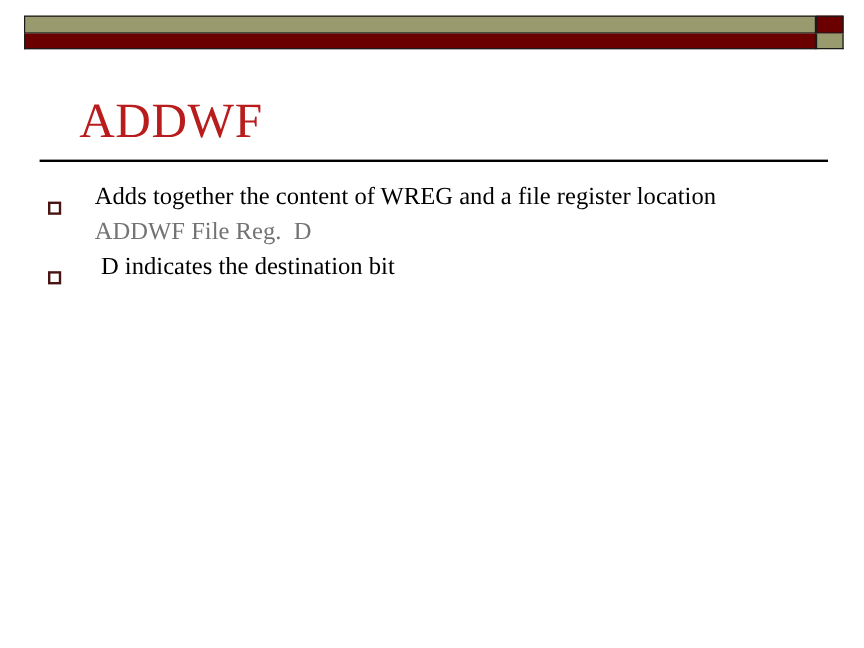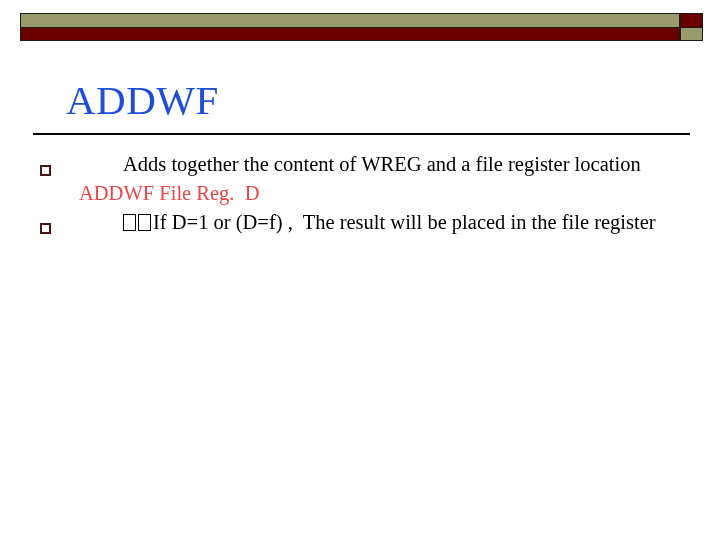--- a/index.html
+++ b/index.html
@@ -73,21 +73,21 @@
     box-sizing: border-box;
   }
 
   
   .title {
     position: absolute;
     left: 66px;
     top: 76px;
     font-size: 41px;
     line-height: 48px;
-    color: #1d4ed8;
+    color: #b91c1c;
     font-family: "Liberation Serif", "DejaVu Serif", serif;
     letter-spacing: 0.5px;
     white-space: nowrap;
   }
 
   .title-rule {
     position: absolute;
     left: 33px;
     top: 133px;
     width: 657px;
@@ -98,23 +98,22 @@
   
   .body {
     position: absolute;
     left: 33px;
     top: 150px;
     width: 660px;
   }
 
   .bullet-row {
     display: flex;
-    align-items: center;
+    align-items: flex-end;
     margin-bottom: 0px;
-    gap: 44px;
   }
 
   .bullet-marker {
     flex: 0 0 auto;
     width: 46px;
     padding-top: 12px;
     box-sizing: border-box;
   }
   .bullet-marker .sq {
     display: block;
@@ -131,21 +130,21 @@
     font-size: 20.5px;
     line-height: 29px;
     color: #000000;
     font-family: "Liberation Serif", "DejaVu Serif", serif;
     white-space: pre-wrap;
   }
 
   .sub-line {
     font-size: 20.5px;
     line-height: 29px;
-    color: #ef4444;
+    color: #737373;
     font-family: "Liberation Serif", "DejaVu Serif", serif;
     padding-left: 46px;
     white-space: pre-wrap;
   }
 
   
   .tofu {
     display: inline-block;
     width: 13px;
     height: 17px;
@@ -174,23 +173,23 @@
 
     <div class="bullet-row">
       <div class="bullet-marker">
           <span class="sq"></span>
         </div>
       <div class="bullet-text">Adds together the content of WREG and a file register location</div>
     </div>
     <div class="sub-line">ADDWF File Reg.  D</div>
 
 
-
-
     <div class="bullet-row">
       <div class="bullet-marker">
           <span class="sq"></span>
         </div>
-      <div class="bullet-text"><span class="tofu"></span><span class="tofu"></span><span>If D=1 or (D=f) ,  The result will be placed in the file register</span></div>
+      <div class="bullet-text"> D indicates the destination bit</div>
     </div>
+
+
 
   </div>
 </div>
 
 </body></html>

